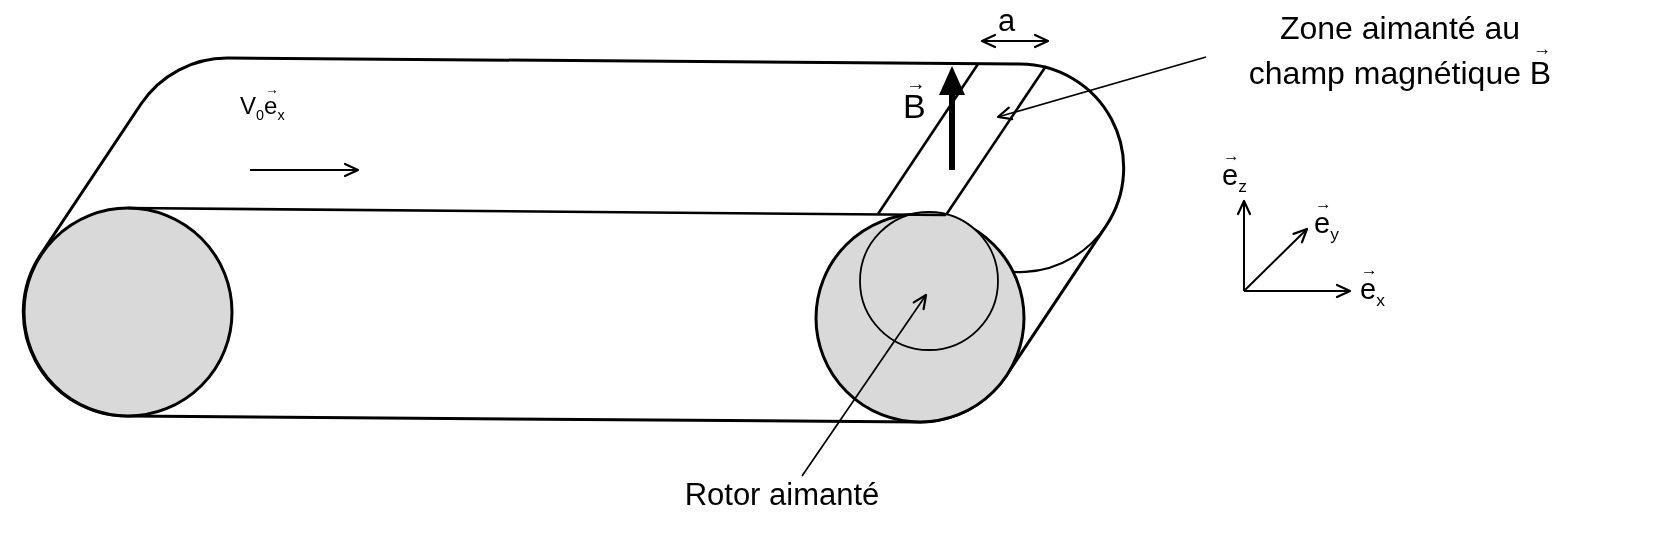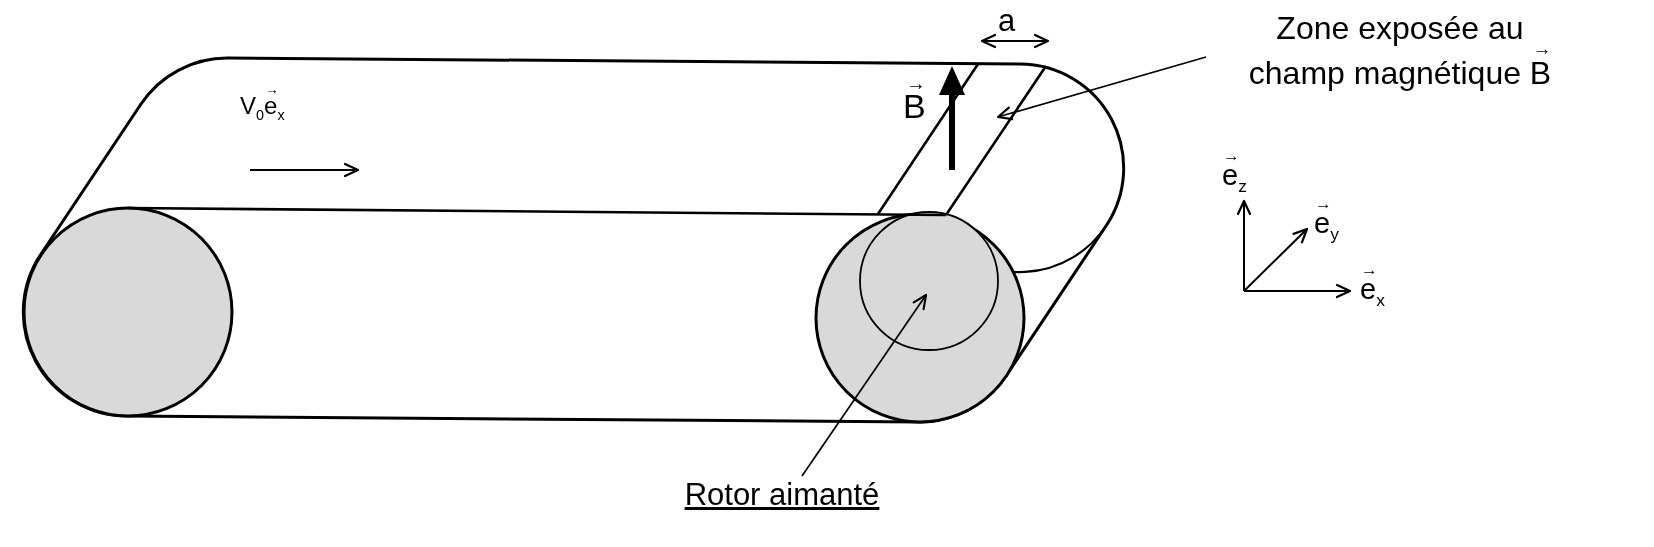--- a/index.html
+++ b/index.html
@@ -13,21 +13,21 @@
   }
   .stage svg{position:absolute;left:0;top:0;}
   .lbl{position:absolute;white-space:nowrap;font-size:32px;line-height:1.2;}
   .lbl sub{font-size:0.60em;line-height:0;}
   .vec{position:relative;display:inline-block;}
   .vec .arr{
     position:absolute;left:55%;top:-0.62em;transform:translateX(-50%);
     font-size:0.58em;line-height:1;letter-spacing:-1px;
   }
   .zone-lbl{left:1198px;top:6px;width:404px;text-align:center;line-height:1.42;}
-  .rotor-lbl{left:657px;top:476px;width:250px;text-align:center;font-size:31px;text-decoration:underline;}
+  .rotor-lbl{left:657px;top:476px;width:250px;text-align:center;font-size:31px;}
   .axis-lbl{font-size:29px;}
   .a-lbl{left:998px;top:2px;font-size:31px;}
   .b-lbl{left:903px;top:86px;font-size:34px;}
   .v-lbl{left:240px;top:92px;font-size:24px;}
 </style>
 </head>
 <body>
 
 <div class="stage">
 
@@ -79,21 +79,21 @@
     <span>V</span><sub>0</sub><span class="vec"><span>e</span><span class="arr">→</span></span><sub>x</sub>
   </div>
 
   <div class="lbl a-lbl">a</div>
 
   <div class="lbl b-lbl">
     <span class="vec"><span>B</span><span class="arr">→</span></span>
   </div>
 
   <div class="lbl zone-lbl">
-    <div>Zone exposée au</div>
+    <div>Zone aimanté au</div>
     <div>
       <span>champ magnétique</span>&nbsp;<span class="vec"><span>B</span><span class="arr">→</span></span>
     </div>
   </div>
 
   <div class="lbl rotor-lbl">Rotor aimanté</div>
 
   <div class="lbl axis-lbl" style="left:1222px;top:158px;">
     <span class="vec"><span>e</span><span class="arr">→</span></span><sub>z</sub>
   </div>

